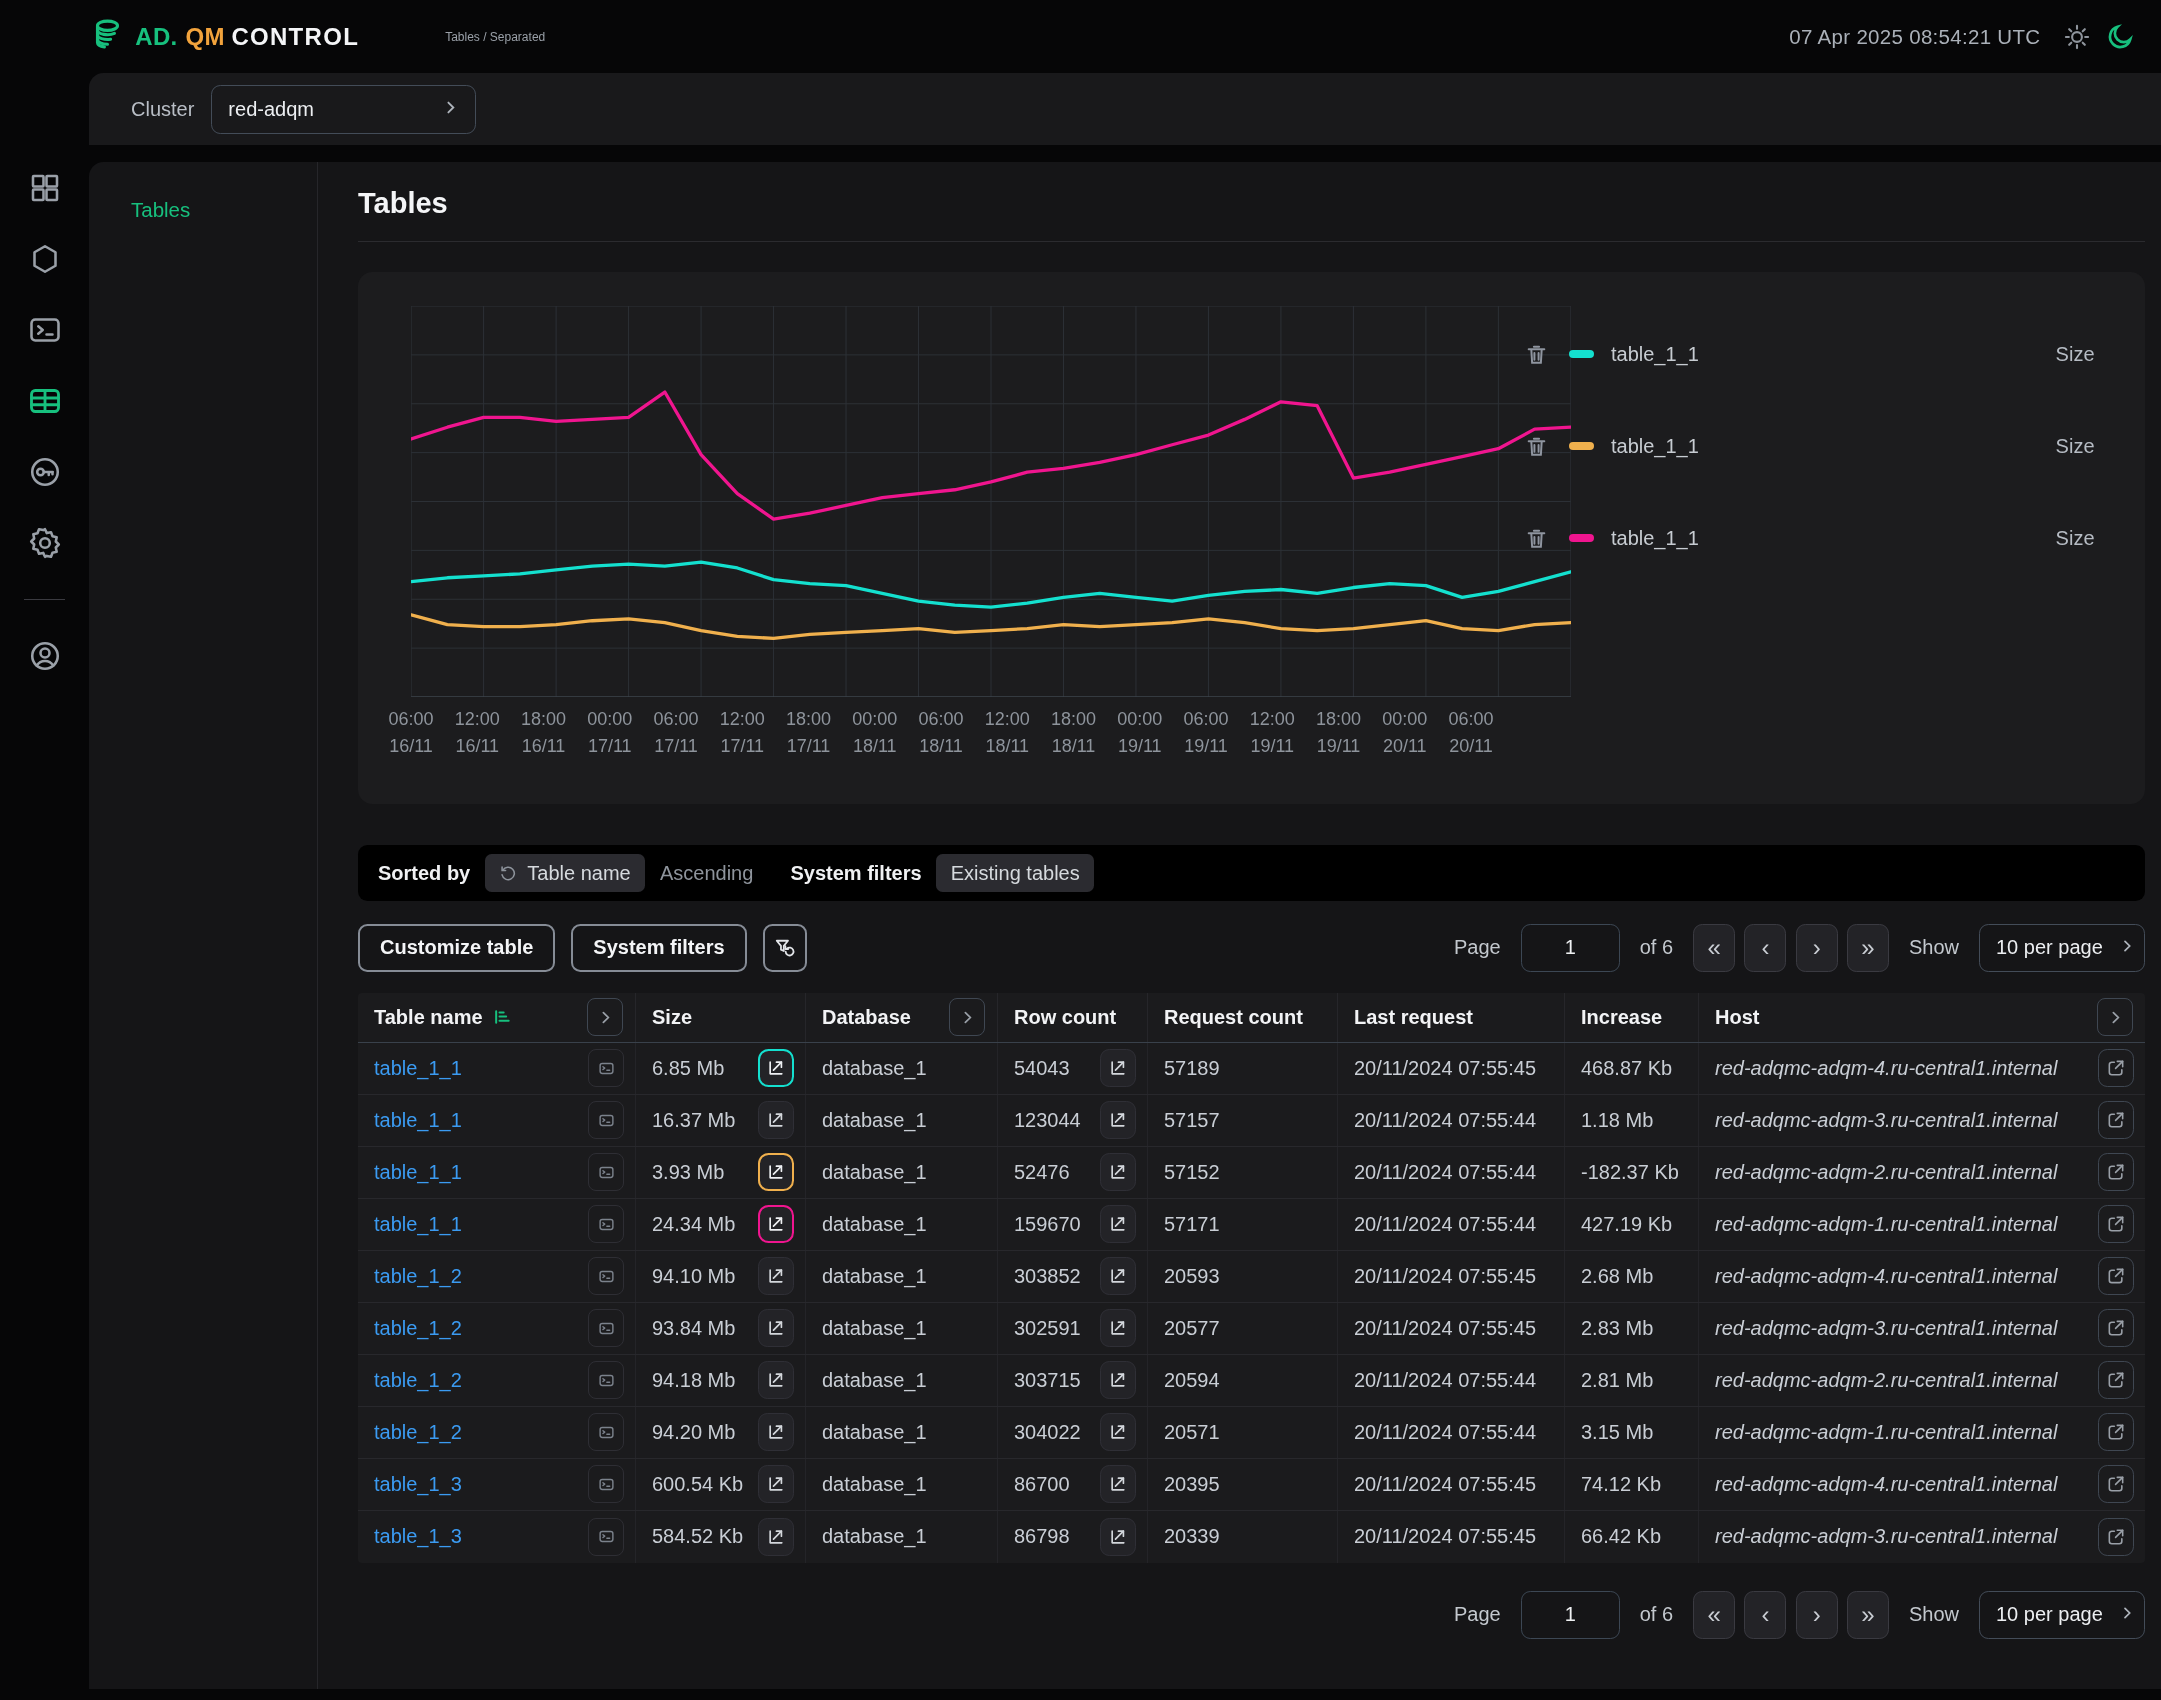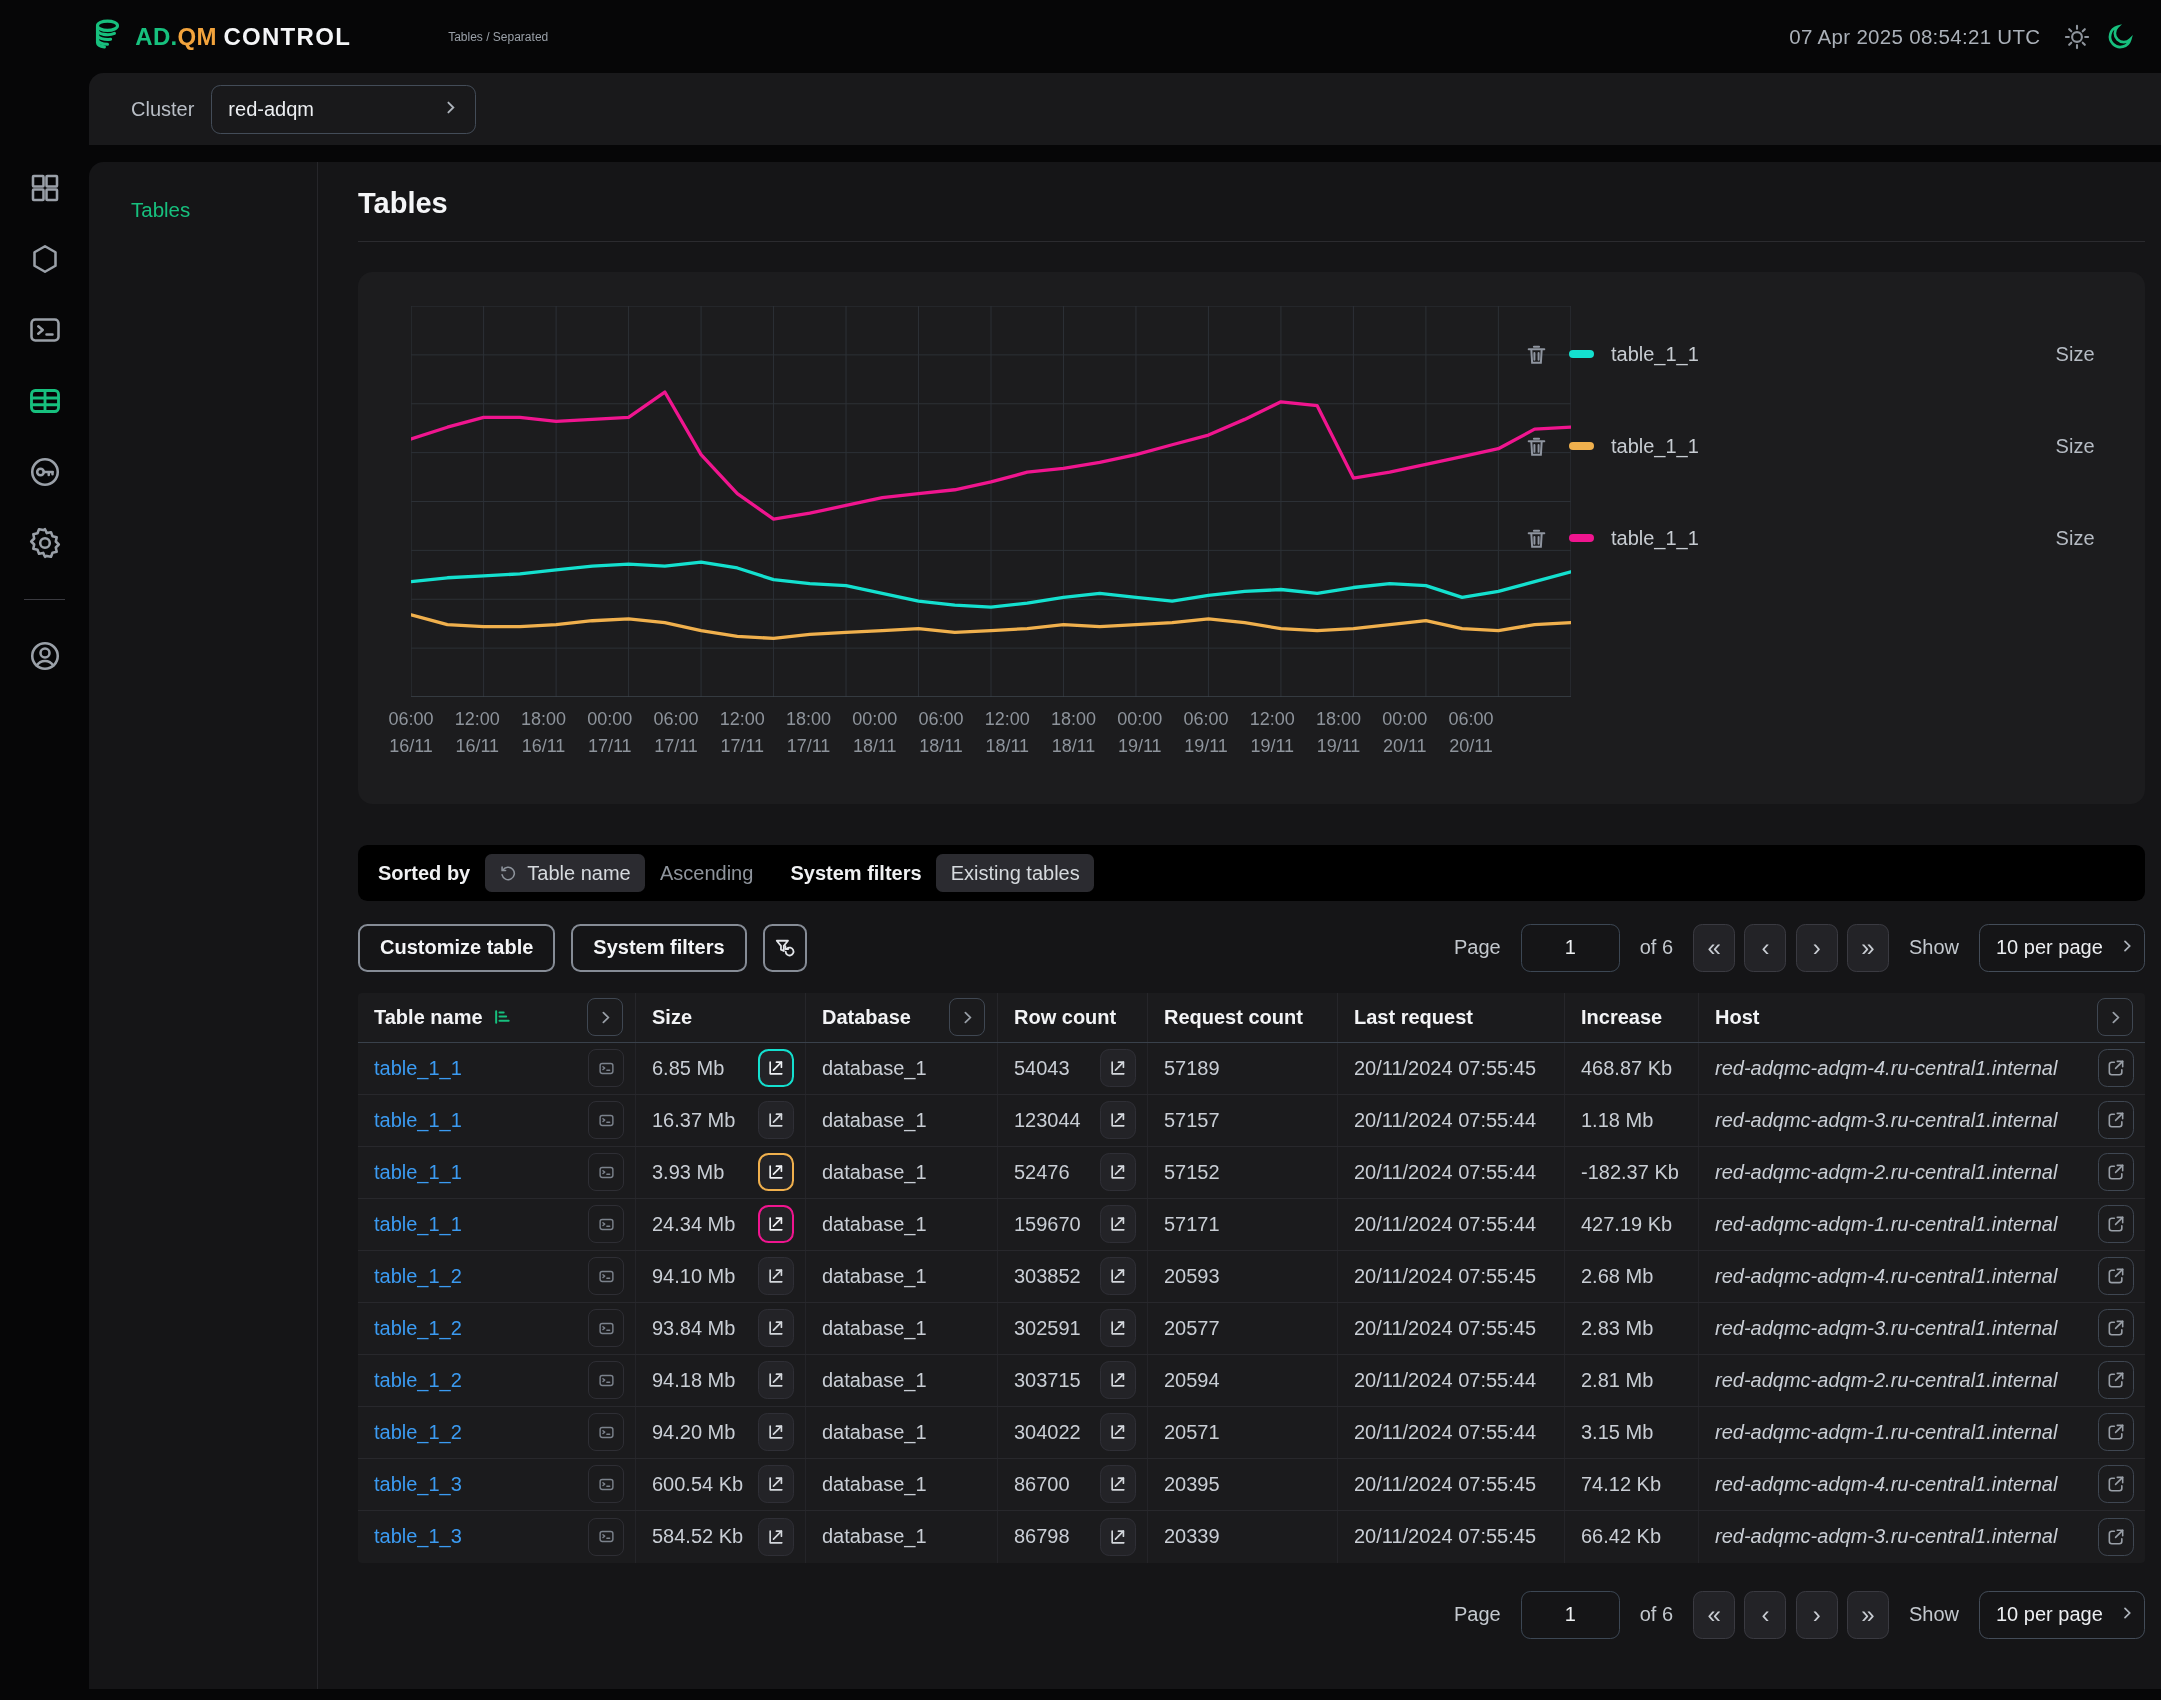--- a/index.html
+++ b/index.html
@@ -1,23 +1,23 @@
 <!DOCTYPE html>
 <html style="--green: #17c07e; --yellow: #f2a33c; --blue: #3b9bf2;font-size:10.6px"><head>
 <meta charset="utf-8">
 <style>
   * { margin:0; padding:0; box-sizing:border-box; }
   html,body { width:2161px; height:1700px; background:#060607; font-family:"Liberation Sans",sans-serif; color:#e8e9ec; overflow:hidden; }
 
   
-  .app-header { height:73px; display:flex; align-items:center; padding:0 26.5px 0 89px; background:#060607;gap:11px; }
+  .app-header { height:73px; display:flex; align-items:center; padding:0 26.5px 0 89px; background:#060607; }
   .brand { display:flex; align-items:center; gap:9.3px; }
   .brand svg { width:37px; height:37px; }
   .brand-text { font-size:24px; font-weight:bold; letter-spacing:0.3px; display:flex; }
-  .brand-ad { color:var(--green); } .brand-qm { color:var(--yellow); } .brand-ctrl { color:#f4f5f7; margin-left:6.6px; letter-spacing:1.3px; }
+  .brand-ad { color:var(--green); } .brand-qm { color:var(--yellow);margin-left:8px; } .brand-ctrl { color:#f4f5f7; margin-left:6.6px; letter-spacing:1.3px; }
   .breadcrumb { margin-left:86px; font-size:12px; color:#9aa0a8; }
   .header-right { margin-left:auto; display:flex; align-items:center; gap:22.5px; }
   .datetime { font-size:20.5px; color:#aab0b8; letter-spacing:0.3px; }
   .theme-icons { display:flex; align-items:center; gap:14.6px; }
   .icon-btn-bare { background:none; border:none; cursor:pointer; display:flex; align-items:center; }
 
   
   .topbar { margin-left:89px; height:72px; background:#19191b; border-top-left-radius:14.6px; display:flex; align-items:center; padding:0 29px 0 42px; }
   .ctl-label { font-size:20px; color:#b9bec6; margin-right:17px; }
   .select { height:49px; border:1.3px solid #434c58; border-radius:9.3px; display:flex; align-items:center; padding:0 16px; color:#eceef1; font-size:20px; gap:16px; background:transparent; cursor:pointer; }

